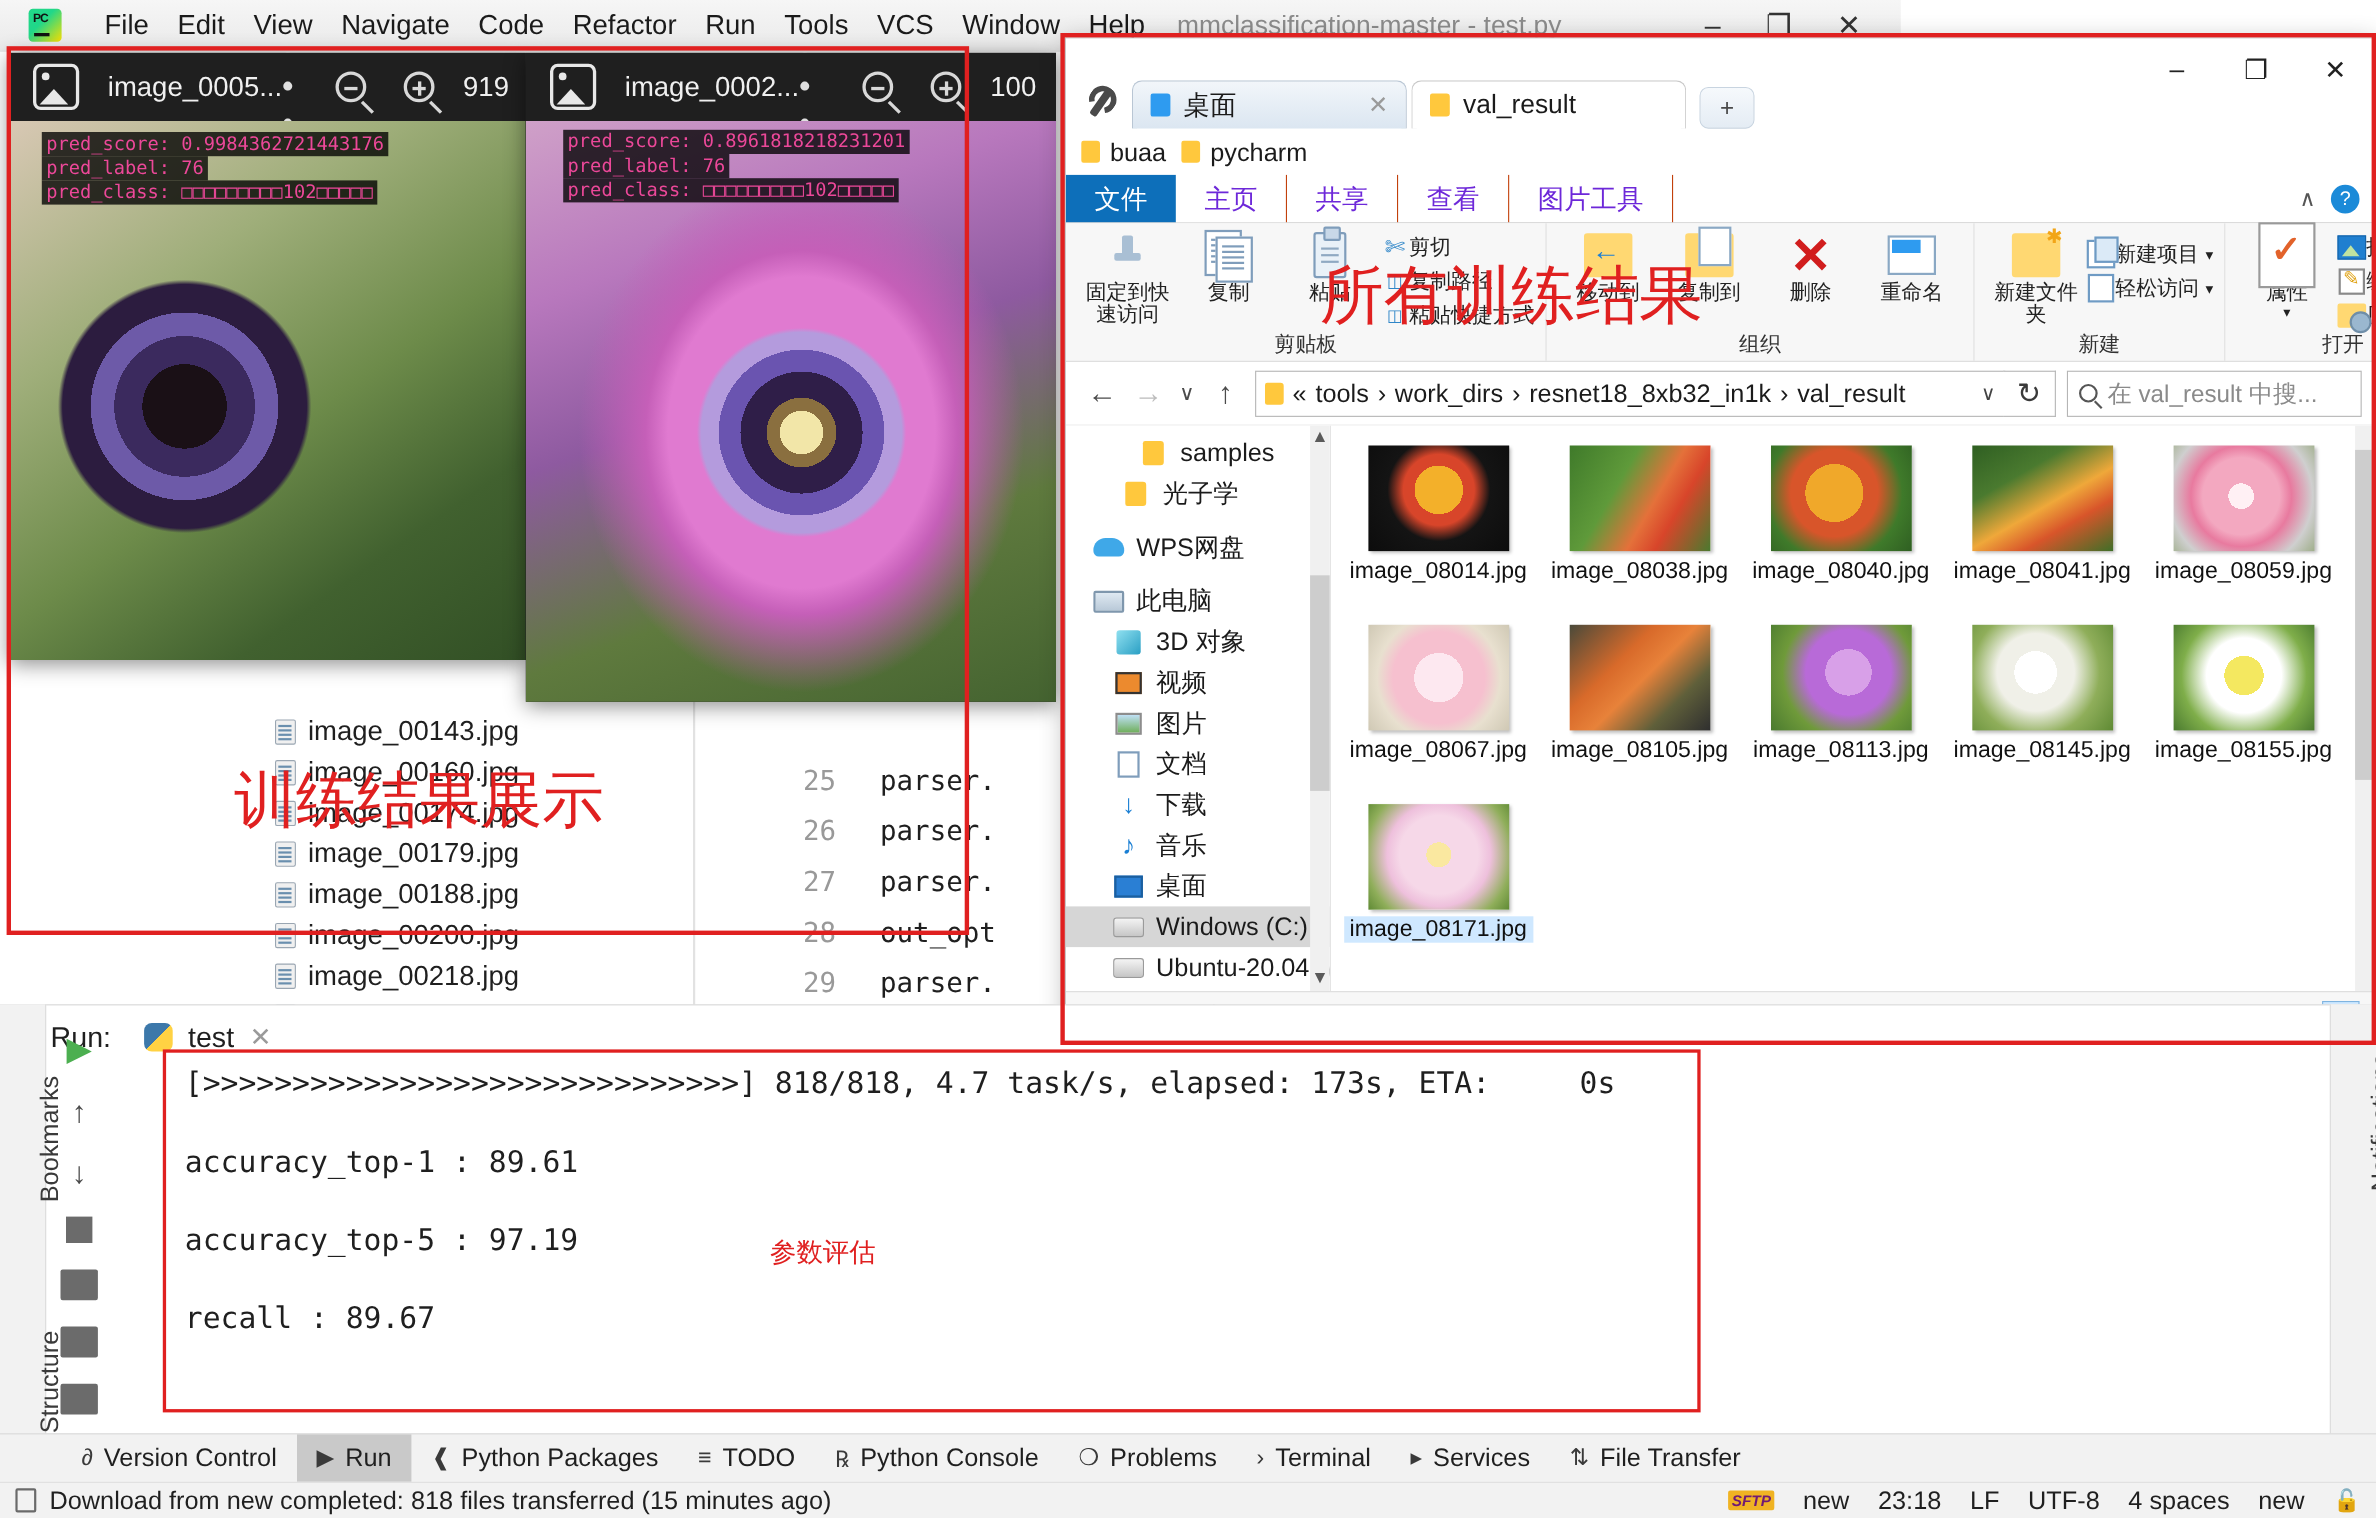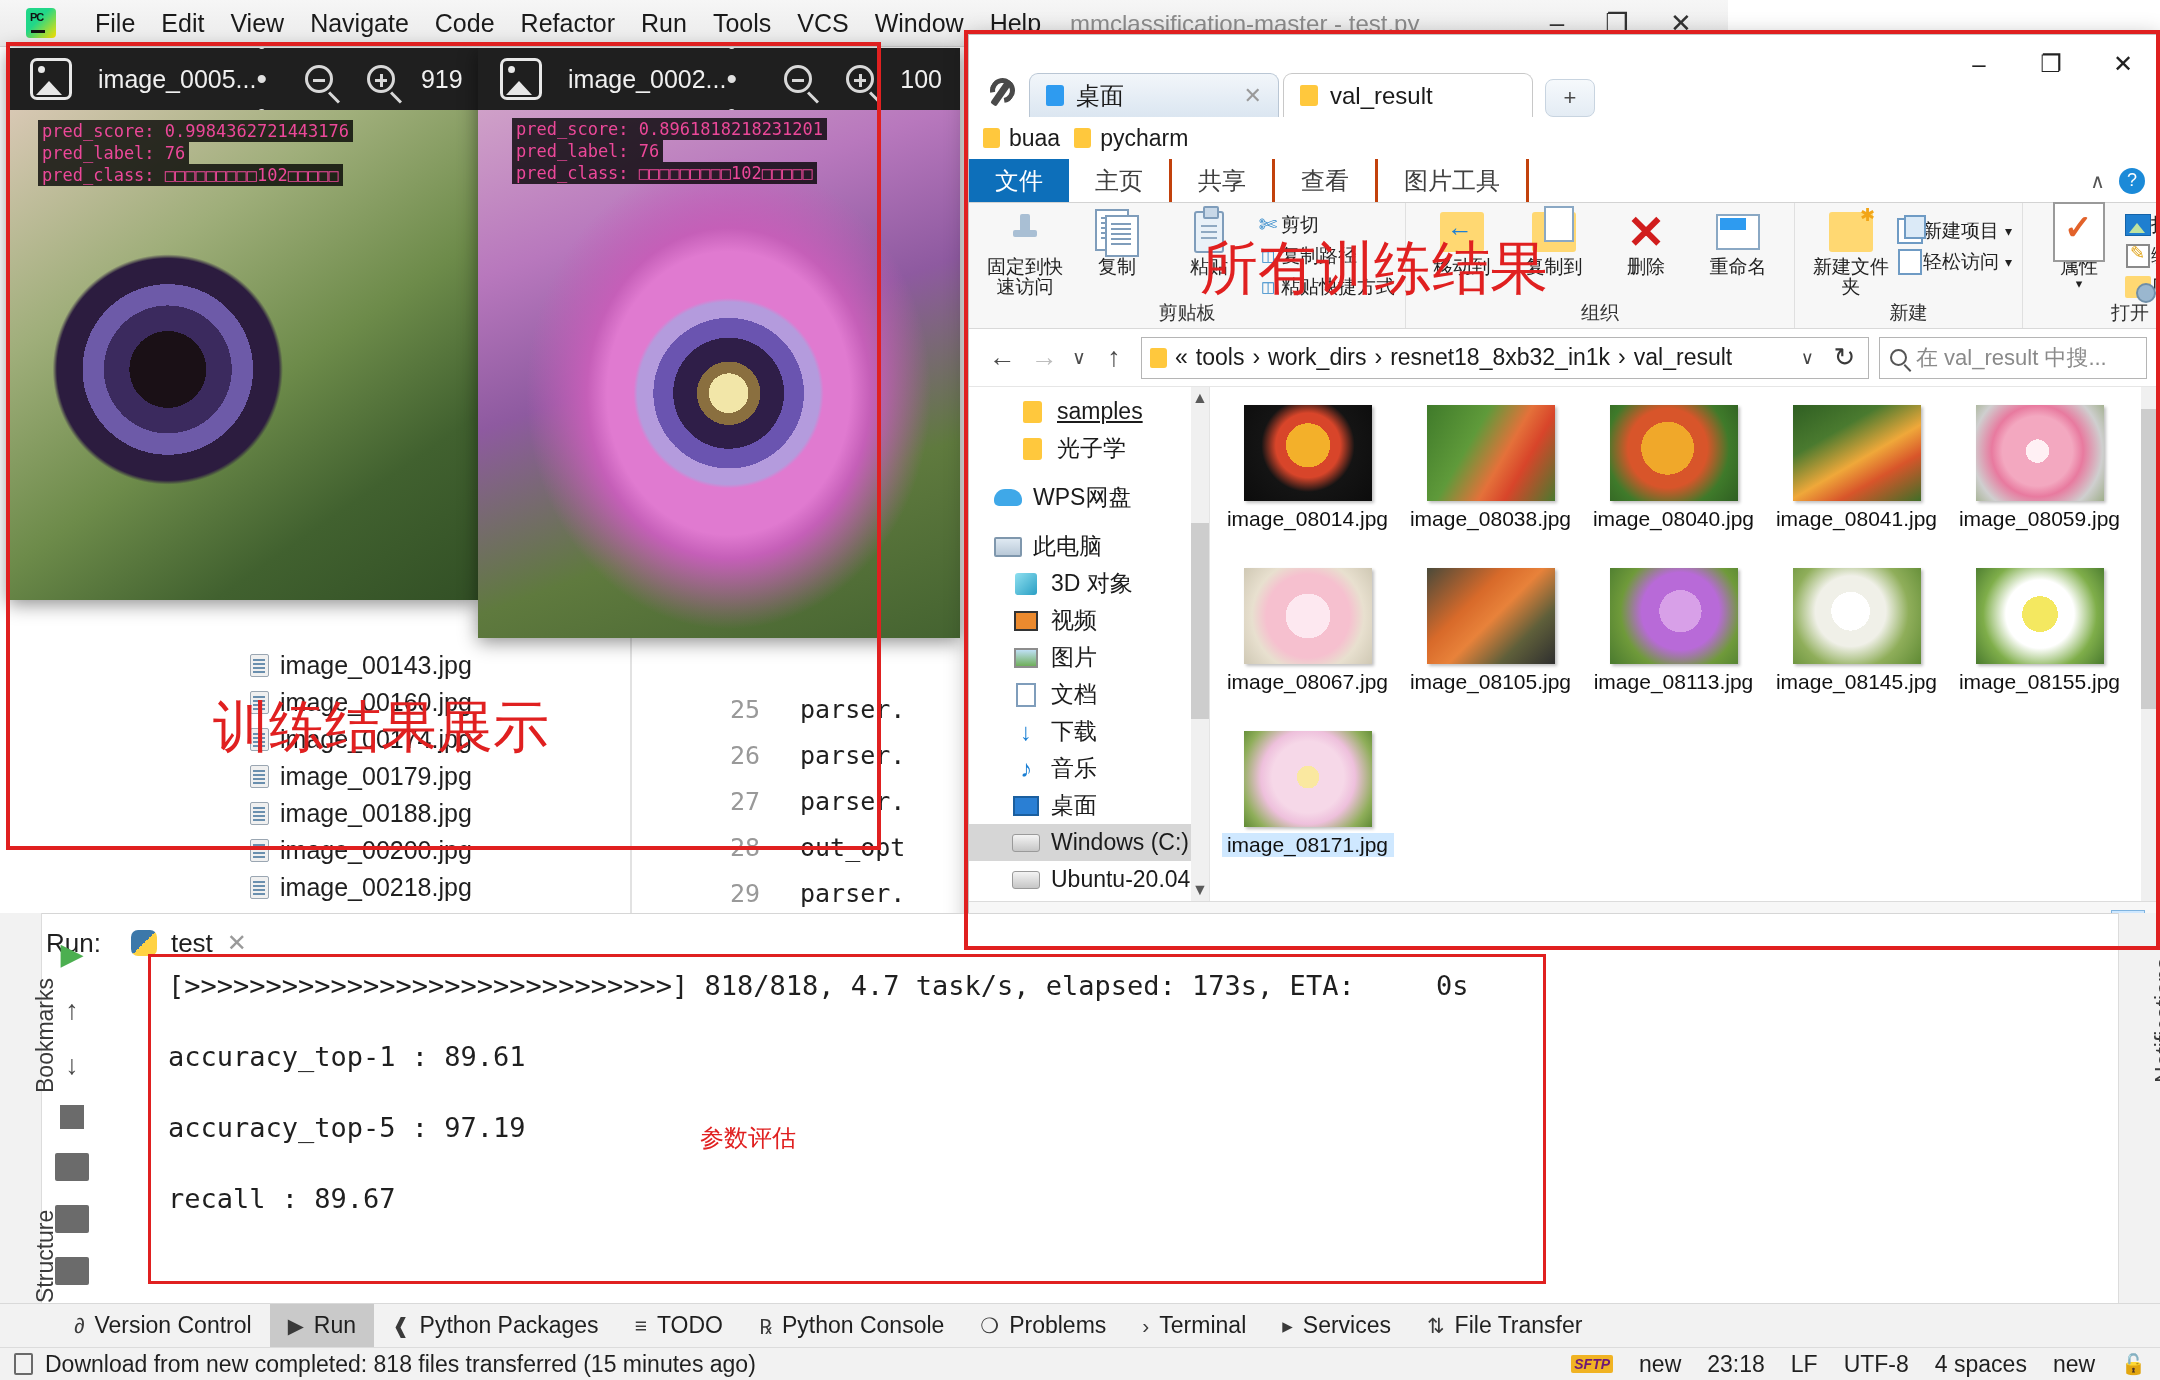--- a/index.html
+++ b/index.html
@@ -204,21 +204,21 @@
     margin-right: 9px; margin-left: 14px; flex: none;
   }
 
   .ribbon-tabs {
     position: absolute; left: 0; top: 124px; width: 100%; height: 44px;
     display: flex; align-items: stretch; border-bottom: 1px solid #d3d3d3;
     background: #ffffff;
   }
   .ribbon-tab {
     padding: 0 26px; display: flex; align-items: center; font-size: 24px;
-    color: #404040; border-right: 3px solid #c2410c;
+    color: #6d28d9; border-right: 1px solid #c2410c;
   }
   .ribbon-tab.file { background: #0d6fba; color: #ffffff; border-right: none; }
   .ribbon-tab.active { background: #ffffff; font-weight: normal; }
   .ribbon-help {
     margin-left: auto; display: flex; align-items: center; padding-right: 14px; gap: 14px;
   }
   .ribbon-help .chev { font-size: 20px; color: #555; }
   .help-circle {
     width: 26px; height: 26px; border-radius: 50%; background: #1b8ad8;
     color: #fff; font-size: 18px; display: flex; align-items: center; justify-content: center;
@@ -890,21 +890,21 @@
       <span class="refresh-btn">↻</span>
       <div class="search-field">
         <span class="search-ico"></span>
         <span>在 val_result 中搜...</span>
       </div>
     </div>
 
     <div class="exp-body">
 
       <div class="exp-nav">
-        <div class="nav-item" style="padding-left:48px;text-decoration:underline;">
+        <div class="nav-item" style="padding-left:64px;">
           <span class="ni">
               <span class="ni-folder"></span>
             </span>
           <span>samples</span>
         </div>
         <div class="nav-item" style="padding-left:48px;">
           <span class="ni">
               <span class="ni-folder"></span>
             </span>
           <span>光子学</span>

